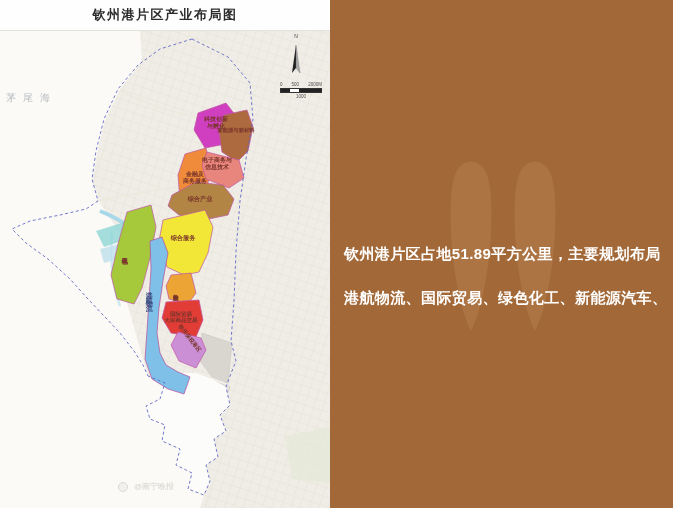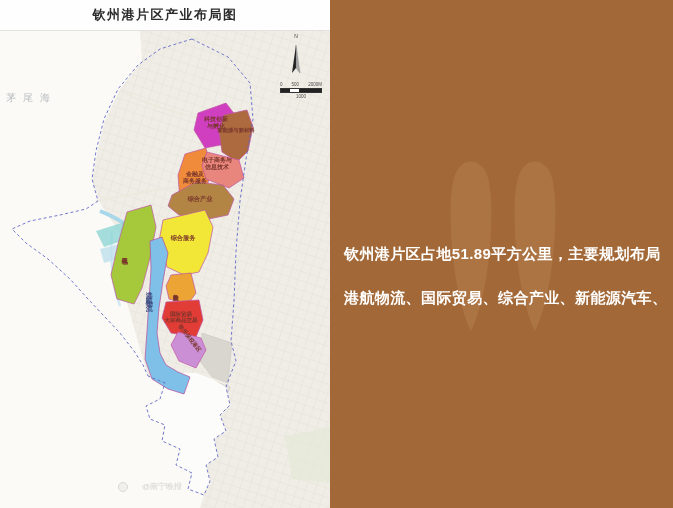--- a/index.html
+++ b/index.html
@@ -33,21 +33,21 @@
   .z9{left:158px;top:280px;width:46px;font-size:5.5px;}
   .z10{left:167px;top:304px;width:46px;font-size:5.5px;transform:rotate(52deg);}
   .compass-n{left:291px;top:3px;width:10px;font-size:5px;color:#444;font-weight:normal;}
 
   .scalebar{position:absolute;left:280px;top:51px;width:42px;color:#4a4a4a;}
   .sb-row{display:flex;justify-content:space-between;font-size:4.5px;line-height:5px;}
   .sb-bar{height:2.5px;margin:1px 0;border:0.5px solid #333;
           background:linear-gradient(90deg,#222 0 22%,#fff 22% 44%,#222 44% 100%);}
   .sb-bottom{text-align:center;font-size:4.5px;line-height:5px;}
 
-  .map-wm{position:absolute;left:118px;top:450px;display:flex;align-items:flex-end;gap:14px;opacity:.7;}
+  .map-wm{position:absolute;left:118px;top:450px;display:flex;align-items:flex-end;gap:6px;opacity:.7;}
   .wm-icon{width:8px;height:8px;border-radius:50%;border:1px solid #ccc9c4;background:#efede9;}
   .map-wm span:last-child{font-size:8px;color:#c6c3be;}
 
   
   .right-panel{position:absolute;left:330px;top:0;width:343px;height:508px;
                background:var(--panel-bg,#a26837);}
   .drops{position:absolute;left:110px;top:126px;}
   .info-text{position:absolute;left:14px;top:222px;width:322px;z-index:2;}
   .info-text div{font-size:15px;font-weight:bold;color:var(--panel-text,#fff);
                  line-height:23.5px;letter-spacing:0.4px;white-space:nowrap;margin-top:20px;}
@@ -154,17 +154,17 @@
     </div>
   </div>
 
   <div class="right-panel">
     <svg class="drops" width="135" height="210" viewBox="0 0 135 210">
       <path d="M31,205 C12,168 6,80 14,52 C20,30 42,30 48,52 C56,80 50,168 31,205 Z" fill="#c08a5c" opacity="0.35"></path>
       <path d="M95,205 C76,168 70,80 78,52 C84,30 106,30 112,52 C120,80 114,168 95,205 Z" fill="#c08a5c" opacity="0.35"></path>
     </svg>
     <div class="info-text">
       <div>钦州港片区占地51.89平方公里，主要规划布局</div>
-      <div>港航物流、国际贸易、综合产业、新能源汽车、</div>
+      <div>港航物流、国际贸易、绿色化工、新能源汽车、</div>
     </div>
   </div>
 
 </div>
 
 </body></html>

